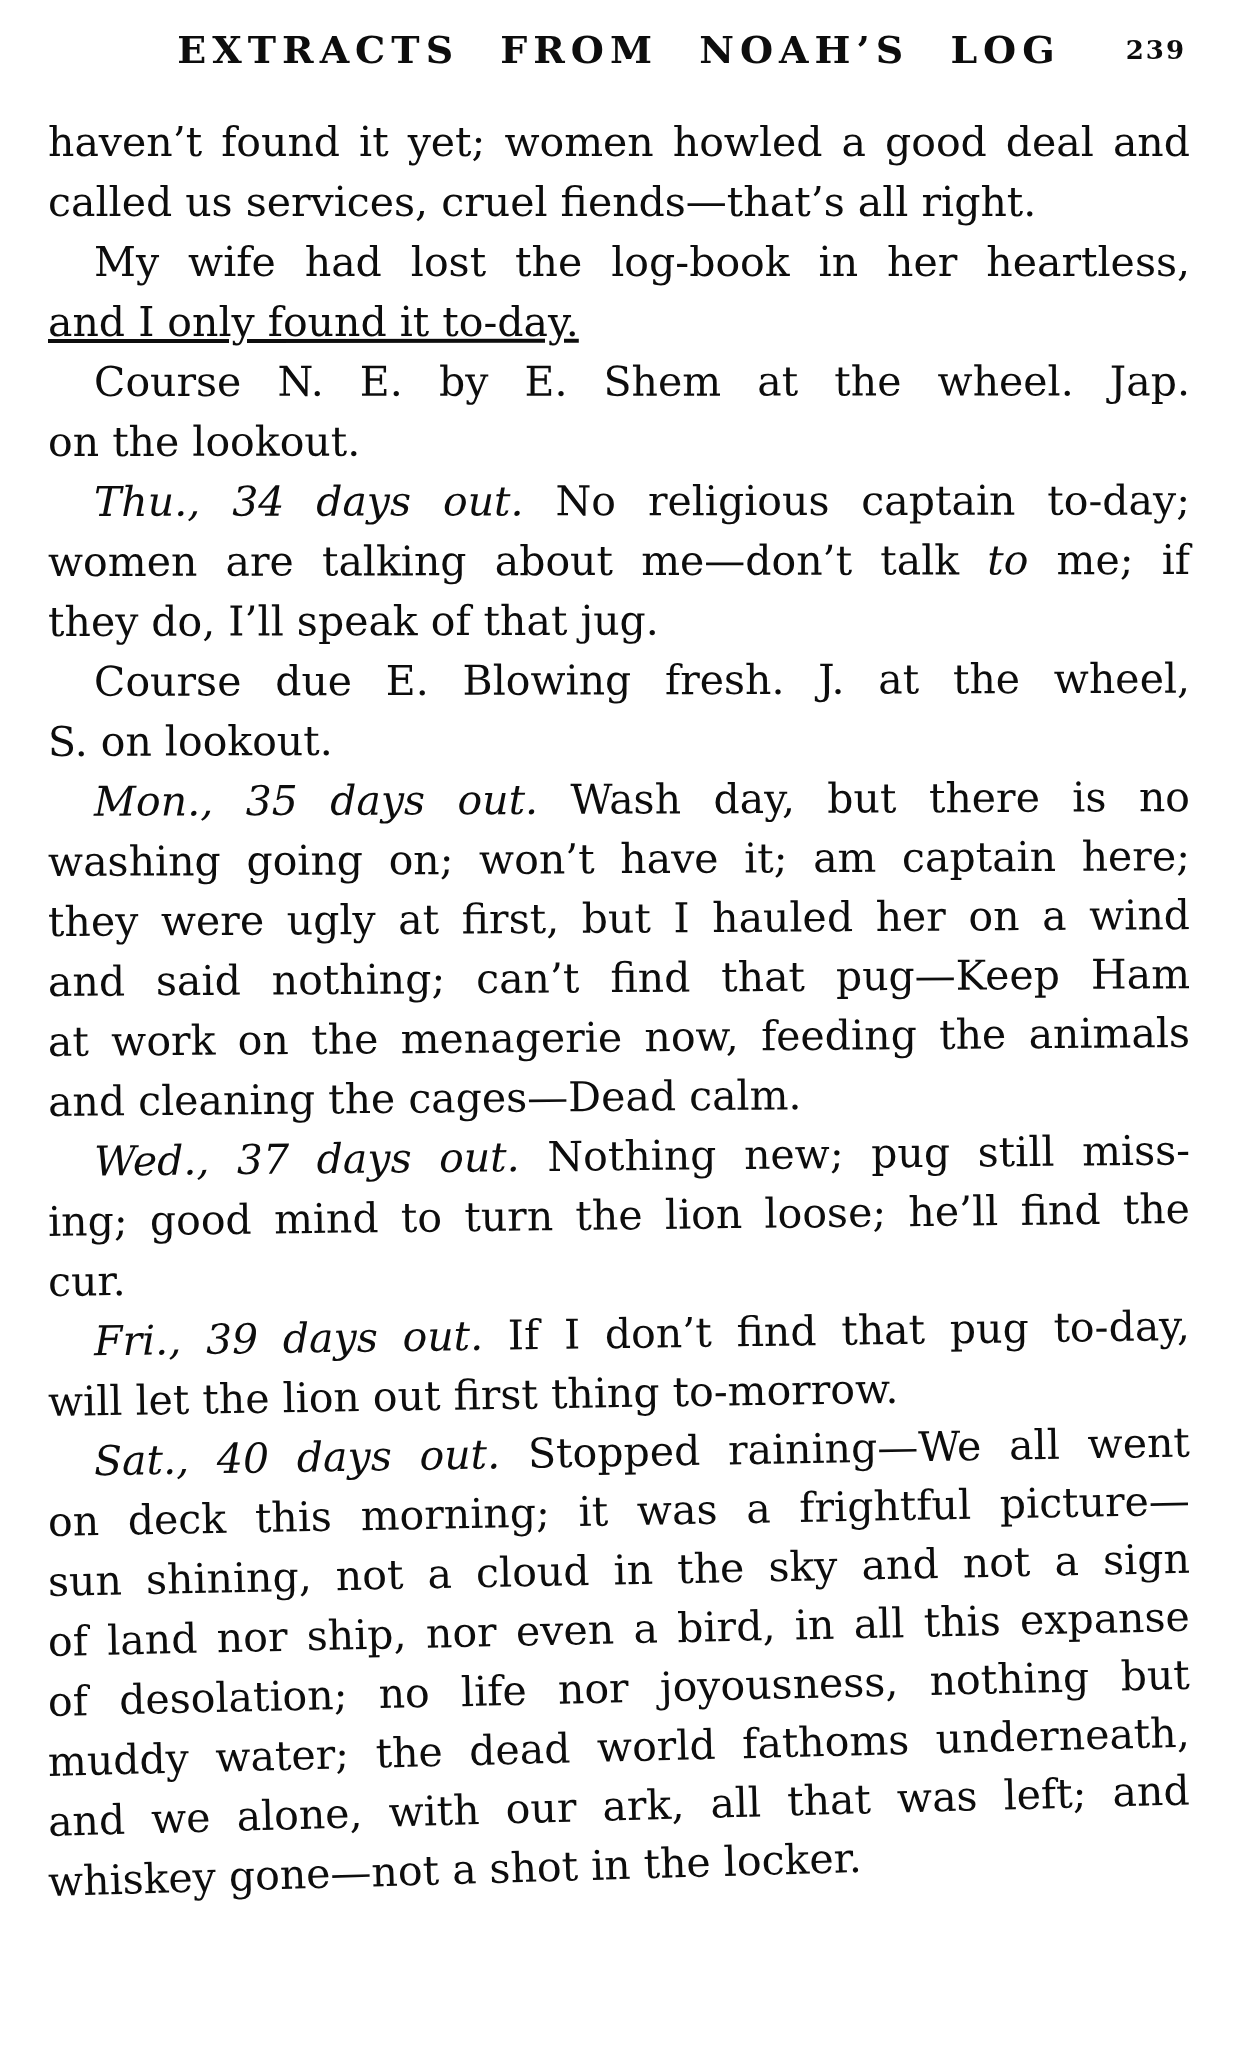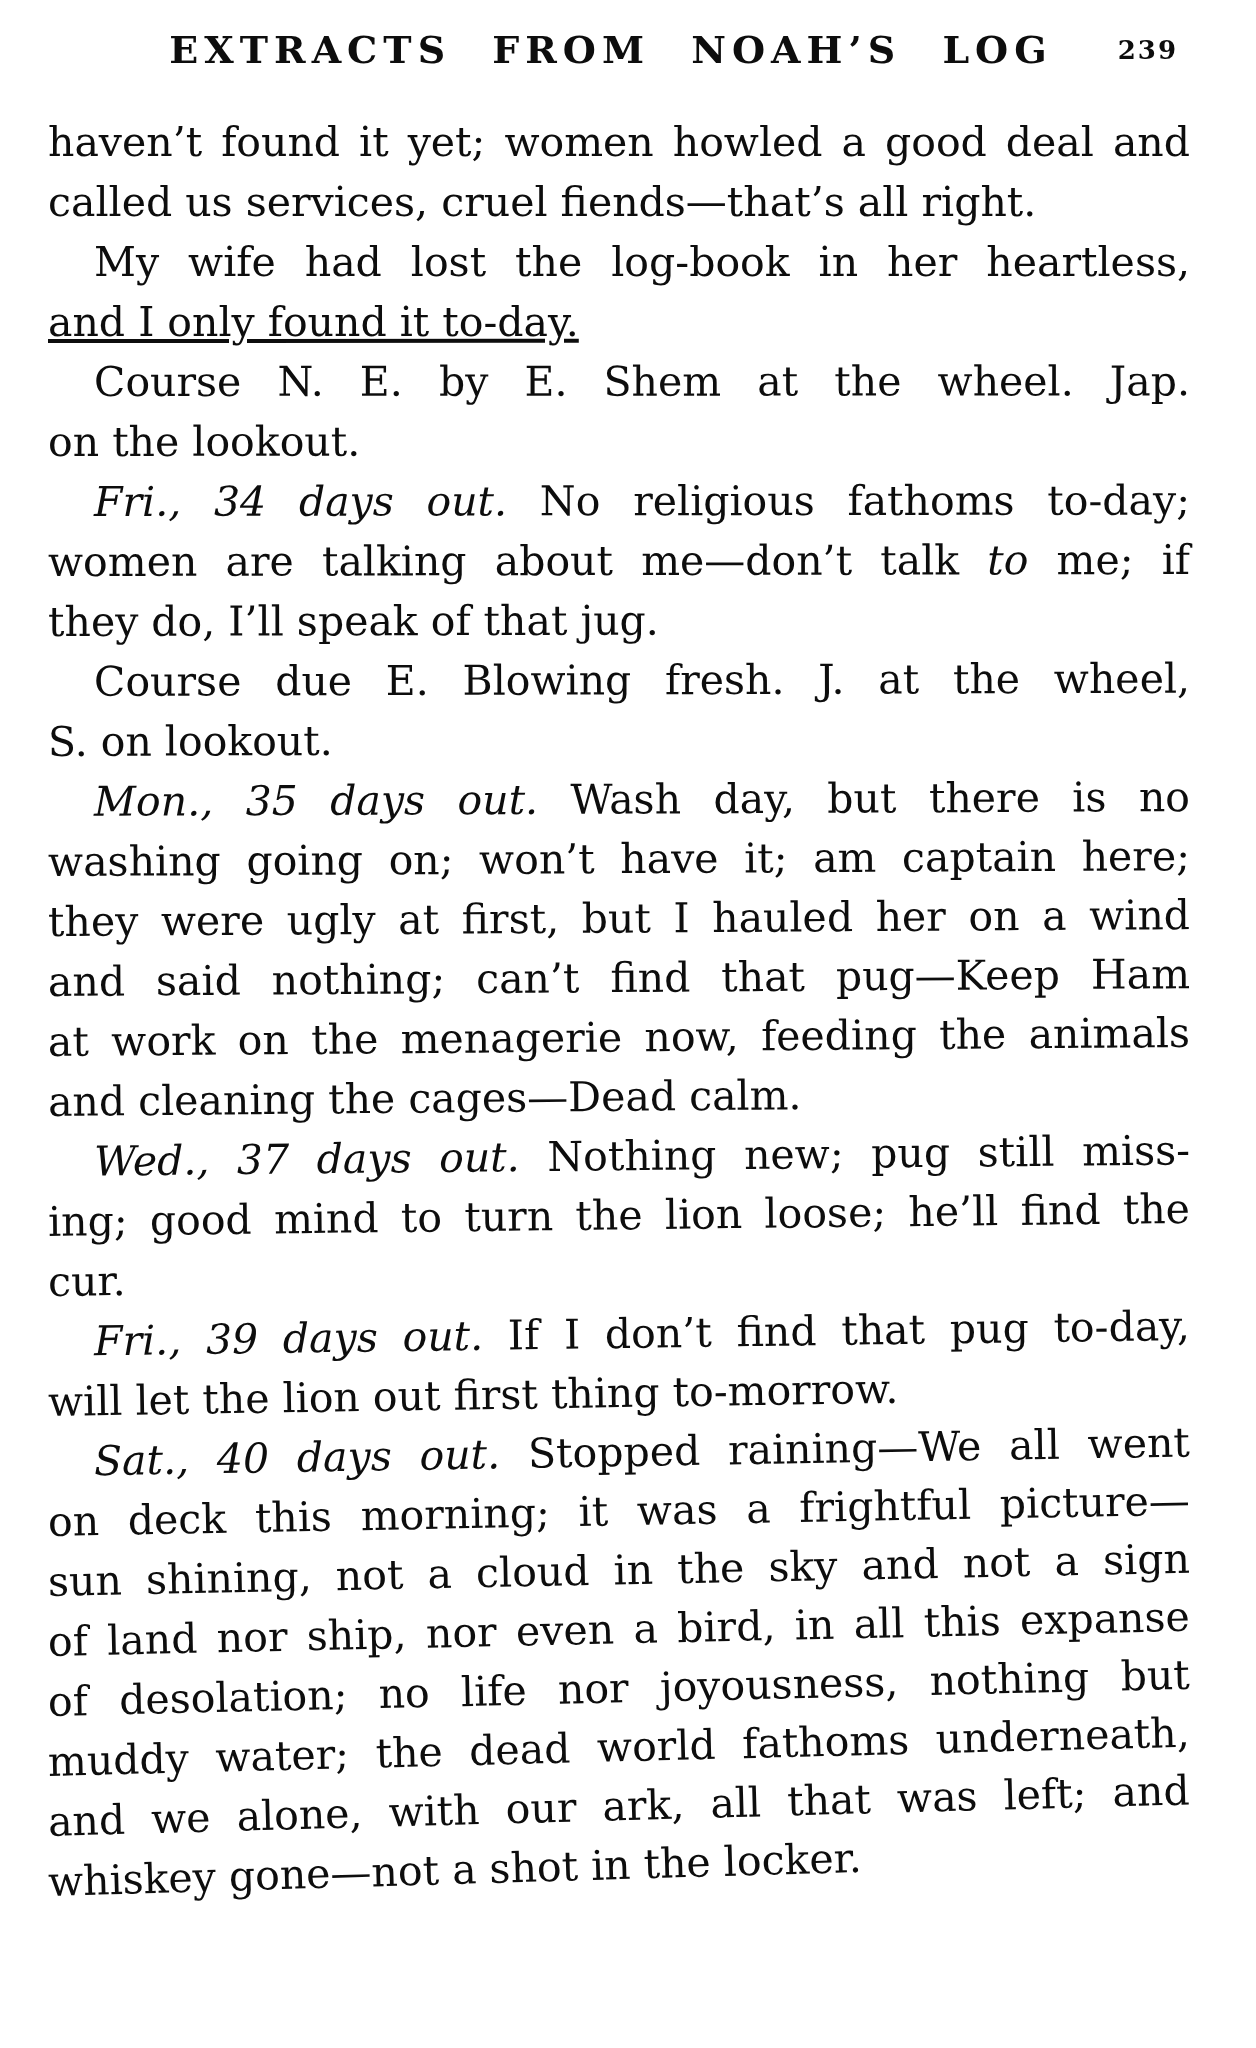--- a/index.html
+++ b/index.html
@@ -12,21 +12,21 @@
     width: 1256px;
     height: 2048px;
     background: #ffffff;
     overflow: hidden;
     font-family: "DejaVu Serif", serif;
     color: #0d0d0d;
   }
   .header {
     position: absolute;
     top: 24px;
-    left: 40px;
+    left: 48px;
     width: 1142px;
     height: 52px;
   }
   .running-head {
     display: block;
     text-align: center;
     font-size: 38px;
     line-height: 52px;
     font-weight: bold;
     letter-spacing: 6px;
@@ -77,21 +77,21 @@
       </div>
       <div class="paragraph indent">
         <div class="line justify" style="transform: rotate(-0.008deg);"><span class="seg-roman">My wife had lost the log-book in her heartless,</span></div>
         <div class="line" style="transform: rotate(-0.018deg); text-decoration: underline;"><span class="seg-roman">and I only found it to-day.</span></div>
       </div>
       <div class="paragraph indent">
         <div class="line justify" style="transform: rotate(-0.032deg);"><span class="seg-roman">Course N. E. by E. Shem at the wheel. Jap.</span></div>
         <div class="line" style="transform: rotate(-0.051deg);"><span class="seg-roman">on the lookout.</span></div>
       </div>
       <div class="paragraph indent">
-        <div class="line justify" style="transform: rotate(-0.073deg);"><span class="seg-italic">Fri., 34 days out.</span><span class="seg-roman"> No religious fathoms to-day;</span></div>
+        <div class="line justify" style="transform: rotate(-0.073deg);"><span class="seg-italic">Thu., 34 days out.</span><span class="seg-roman"> No religious captain to-day;</span></div>
         <div class="line justify" style="transform: rotate(-0.099deg);"><span class="seg-roman">women are talking about me—don’t talk </span><span class="seg-italic">to</span><span class="seg-roman"> me; if</span></div>
         <div class="line" style="transform: rotate(-0.129deg);"><span class="seg-roman">they do, I’ll speak of that jug.</span></div>
       </div>
       <div class="paragraph indent">
         <div class="line justify" style="transform: rotate(-0.164deg);"><span class="seg-roman">Course due E. Blowing fresh. J. at the wheel,</span></div>
         <div class="line" style="transform: rotate(-0.202deg);"><span class="seg-roman">S. on lookout.</span></div>
       </div>
       <div class="paragraph indent">
         <div class="line justify" style="transform: rotate(-0.245deg);"><span class="seg-italic">Mon., 35 days out.</span><span class="seg-roman"> Wash day, but there is no</span></div>
         <div class="line justify" style="transform: rotate(-0.291deg);"><span class="seg-roman">washing going on; won’t have it; am captain here;</span></div>

